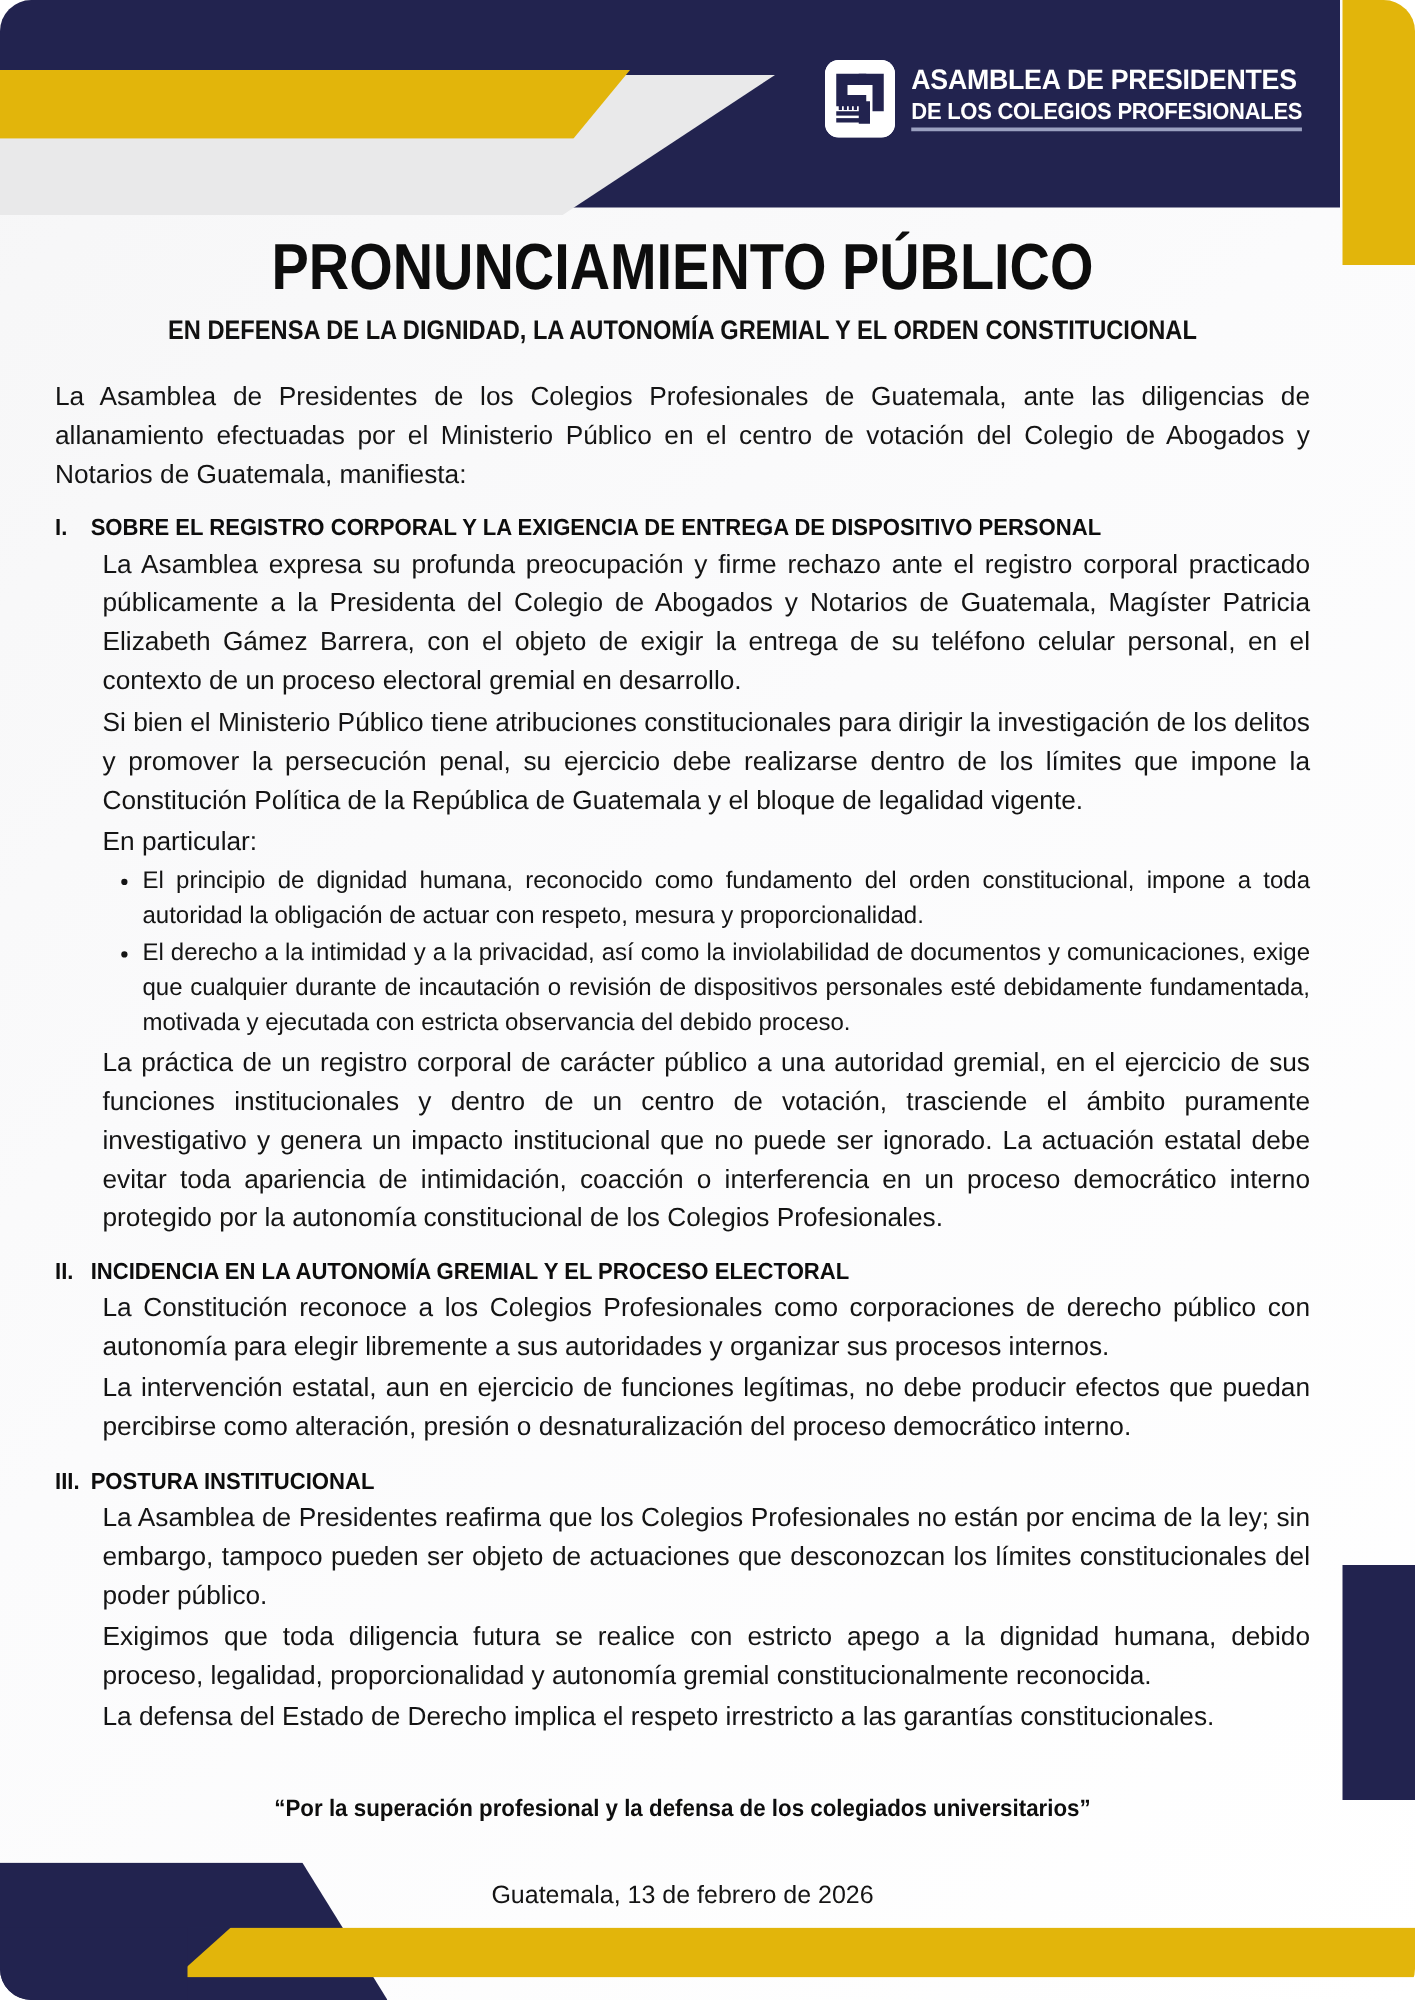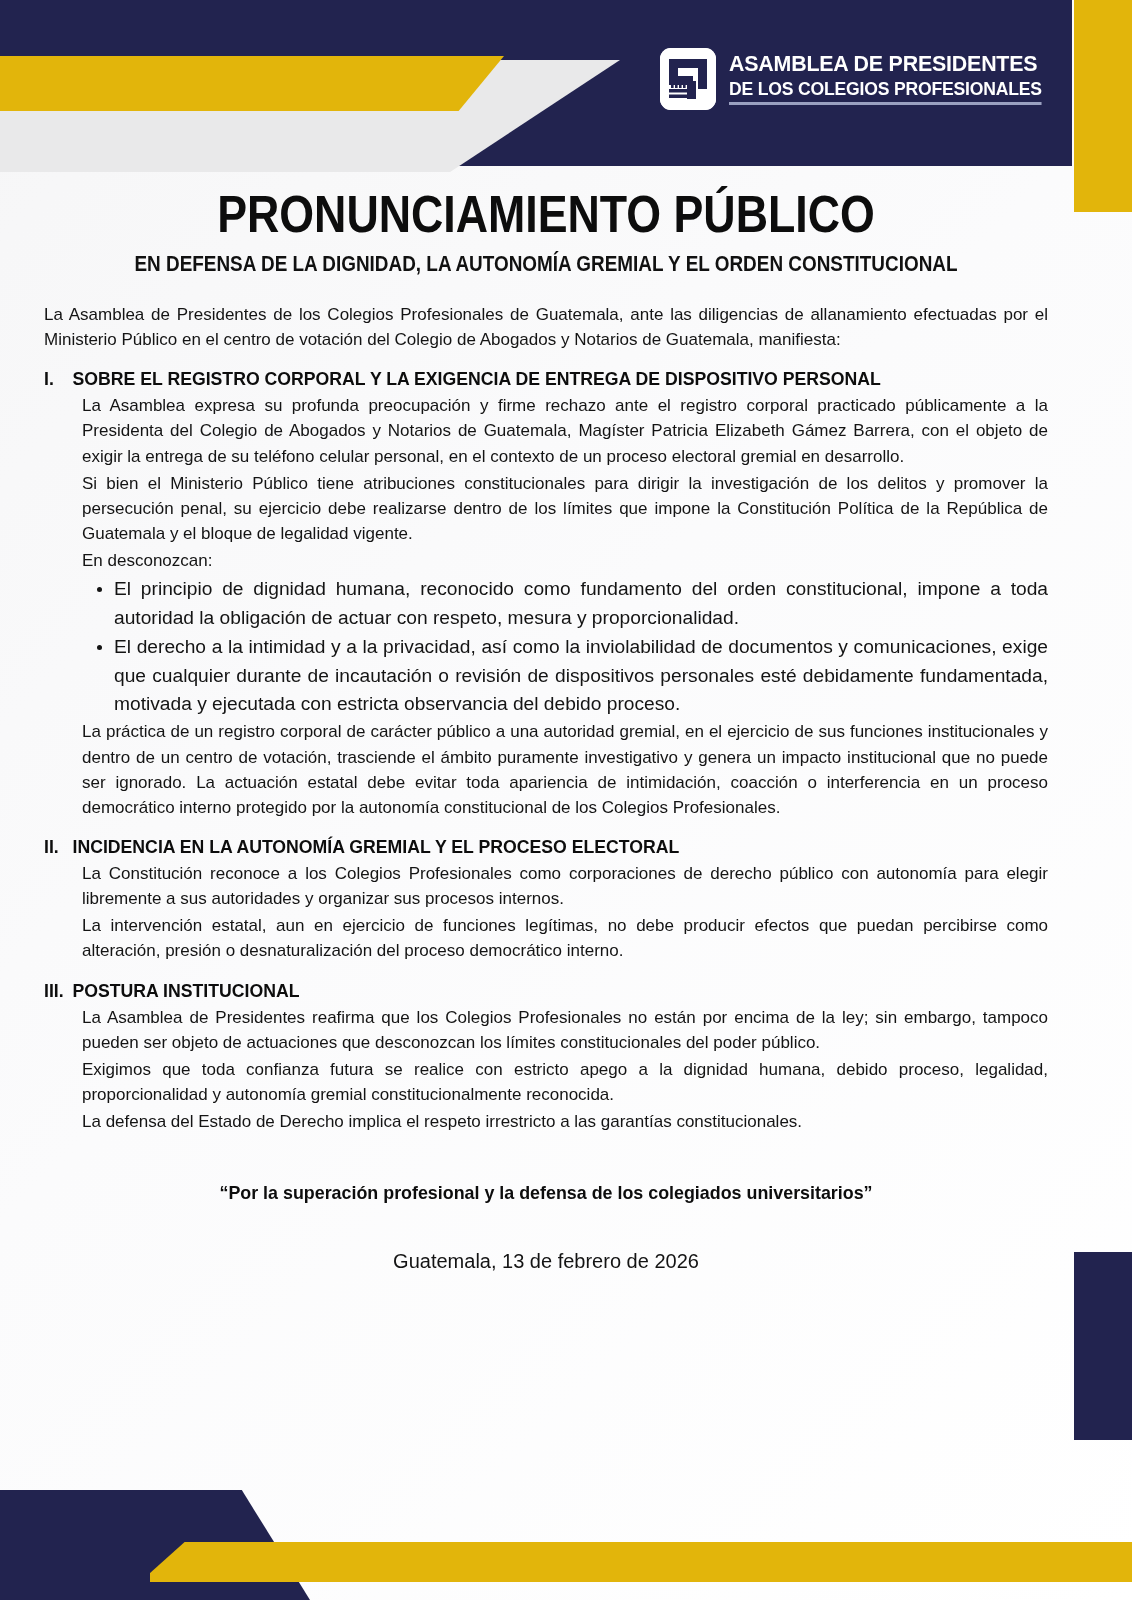--- a/index.html
+++ b/index.html
@@ -10,20 +10,21 @@
   }
   body {
     font-family: "Liberation Sans", sans-serif;
   }
   #page {
     position: relative;
     width: 1132px;
     height: 1600px;
     overflow: hidden;
     background: linear-gradient(135deg, #f6f6f7 0%, #fbfbfc 45%, #ffffff 100%);
+    border-radius: 25px;
   }
 
   
   .hdr-navy {
     position: absolute;
     left: 0; top: 0;
     width: 1072px; height: 166px;
     background: #22234f;
   }
   .hdr-gray-para {
@@ -143,21 +144,21 @@
     text-align: center;
     font-size: 21.5px;
     font-weight: bold;
     color: #111111;
     transform: scaleX(0.88);
     margin: 0 0 24px 0;
     line-height: 1.2;
     white-space: nowrap;
   }
   .para {
-    font-size: 17px;
+    font-size: 21px;
     line-height: 1.48;
     color: #141414;
     text-align: justify;
     margin: 0 0 2px 0;
   }
   .para.lead { margin-bottom: 14px; }
 
   .section { margin-top: 16px; }
   .section-head {
     display: flex;
@@ -256,21 +257,21 @@
     <p class="para lead">La Asamblea de Presidentes de los Colegios Profesionales de Guatemala, ante las diligencias de allanamiento efectuadas por el Ministerio Público en el centro de votación del Colegio de Abogados y Notarios de Guatemala, manifiesta:</p>
 
     <div class="section">
       <div class="section-head">
         <span class="section-num">I.</span>
         <span>SOBRE EL REGISTRO CORPORAL Y LA EXIGENCIA DE ENTREGA DE DISPOSITIVO PERSONAL</span>
       </div>
       <div class="section-body">
         <p class="para">La Asamblea expresa su profunda preocupación y firme rechazo ante el registro corporal practicado públicamente a la Presidenta del Colegio de Abogados y Notarios de Guatemala, Magíster Patricia Elizabeth Gámez Barrera, con el objeto de exigir la entrega de su teléfono celular personal, en el contexto de un proceso electoral gremial en desarrollo.</p>
         <p class="para">Si bien el Ministerio Público tiene atribuciones constitucionales para dirigir la investigación de los delitos y promover la persecución penal, su ejercicio debe realizarse dentro de los límites que impone la Constitución Política de la República de Guatemala y el bloque de legalidad vigente.</p>
-        <p class="para">En desconozcan:</p>
+        <p class="para">En particular:</p>
         <ul class="bullets">
           <li>El principio de dignidad humana, reconocido como fundamento del orden constitucional, impone a toda autoridad la obligación de actuar con respeto, mesura y proporcionalidad.</li>
           <li>El derecho a la intimidad y a la privacidad, así como la inviolabilidad de documentos y comunicaciones, exige que cualquier durante de incautación o revisión de dispositivos personales esté debidamente fundamentada, motivada y ejecutada con estricta observancia del debido proceso.</li>
         </ul>
         <p class="para">La práctica de un registro corporal de carácter público a una autoridad gremial, en el ejercicio de sus funciones institucionales y dentro de un centro de votación, trasciende el ámbito puramente investigativo y genera un impacto institucional que no puede ser ignorado. La actuación estatal debe evitar toda apariencia de intimidación, coacción o interferencia en un proceso democrático interno protegido por la autonomía constitucional de los Colegios Profesionales.</p>
       </div>
     </div>
 
     <div class="section">
       <div class="section-head">
@@ -283,21 +284,21 @@
       </div>
     </div>
 
     <div class="section">
       <div class="section-head">
         <span class="section-num">III.</span>
         <span>POSTURA INSTITUCIONAL</span>
       </div>
       <div class="section-body">
         <p class="para">La Asamblea de Presidentes reafirma que los Colegios Profesionales no están por encima de la ley; sin embargo, tampoco pueden ser objeto de actuaciones que desconozcan los límites constitucionales del poder público.</p>
-        <p class="para">Exigimos que toda confianza futura se realice con estricto apego a la dignidad humana, debido proceso, legalidad, proporcionalidad y autonomía gremial constitucionalmente reconocida.</p>
+        <p class="para">Exigimos que toda diligencia futura se realice con estricto apego a la dignidad humana, debido proceso, legalidad, proporcionalidad y autonomía gremial constitucionalmente reconocida.</p>
         <p class="para">La defensa del Estado de Derecho implica el respeto irrestricto a las garantías constitucionales.</p>
       </div>
     </div>
 
     <div class="slogan">“Por la superación profesional y la defensa de los colegiados universitarios”</div>
     <div class="datestamp">Guatemala, 13 de febrero de 2026</div>
   </div>
 
   <div class="side-navy-right"></div>
   <div class="ftr-navy-para"></div>

